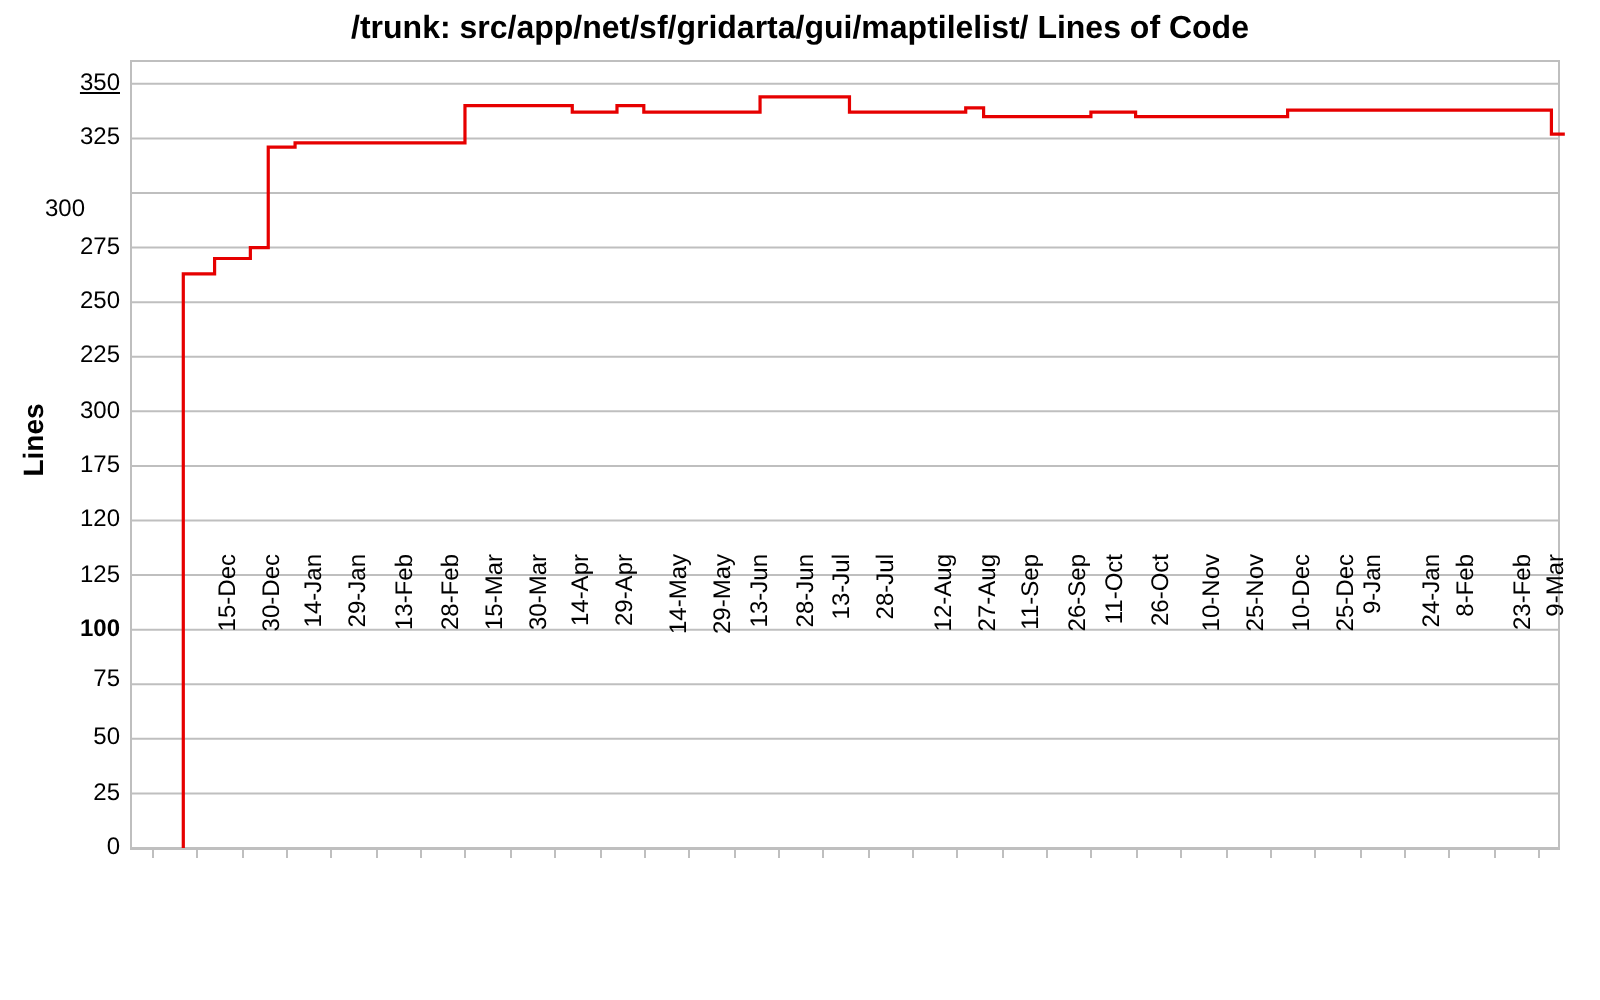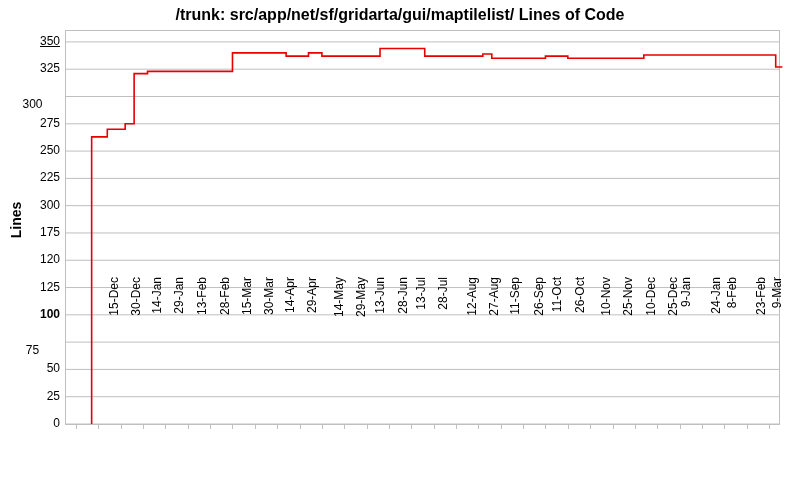--- a/index.html
+++ b/index.html
@@ -153,21 +153,21 @@
         <div class="xtick-mark" style="left: 635.935px;"></div>
         <div class="xtick-mark" style="left: 658.29px;"></div>
         <div class="xtick-mark" style="left: 680.645px;"></div>
         <div class="xtick-mark" style="left: 703px;"></div>
       </div>
   </div>
   <div id="yticks">
       <div class="ytick-label" style="top: 423px;">0</div>
       <div class="ytick-label" style="top: 395.708px;">25</div>
       <div class="ytick-label" style="top: 368.417px; text-align: right;">50</div>
-      <div class="ytick-label" style="top: 350px; text-align: center;">75</div>
+      <div class="ytick-label" style="top: 339px;">75</div>
       <div class="ytick-label" style="top: 313.833px; font-weight: bold;">100</div>
       <div class="ytick-label" style="top: 286.542px;">125</div>
       <div class="ytick-label" style="top: 259.25px;">120</div>
       <div class="ytick-label" style="top: 231.958px;">175</div>
       <div class="ytick-label" style="top: 204.667px;">300</div>
       <div class="ytick-label" style="top: 177.375px;">225</div>
       <div class="ytick-label" style="top: 150.083px;">250</div>
       <div class="ytick-label" style="top: 122.792px;">275</div>
       <div class="ytick-label" style="top: 104px; text-align: center;">300</div>
       <div class="ytick-label" style="top: 68.2083px;">325</div>

